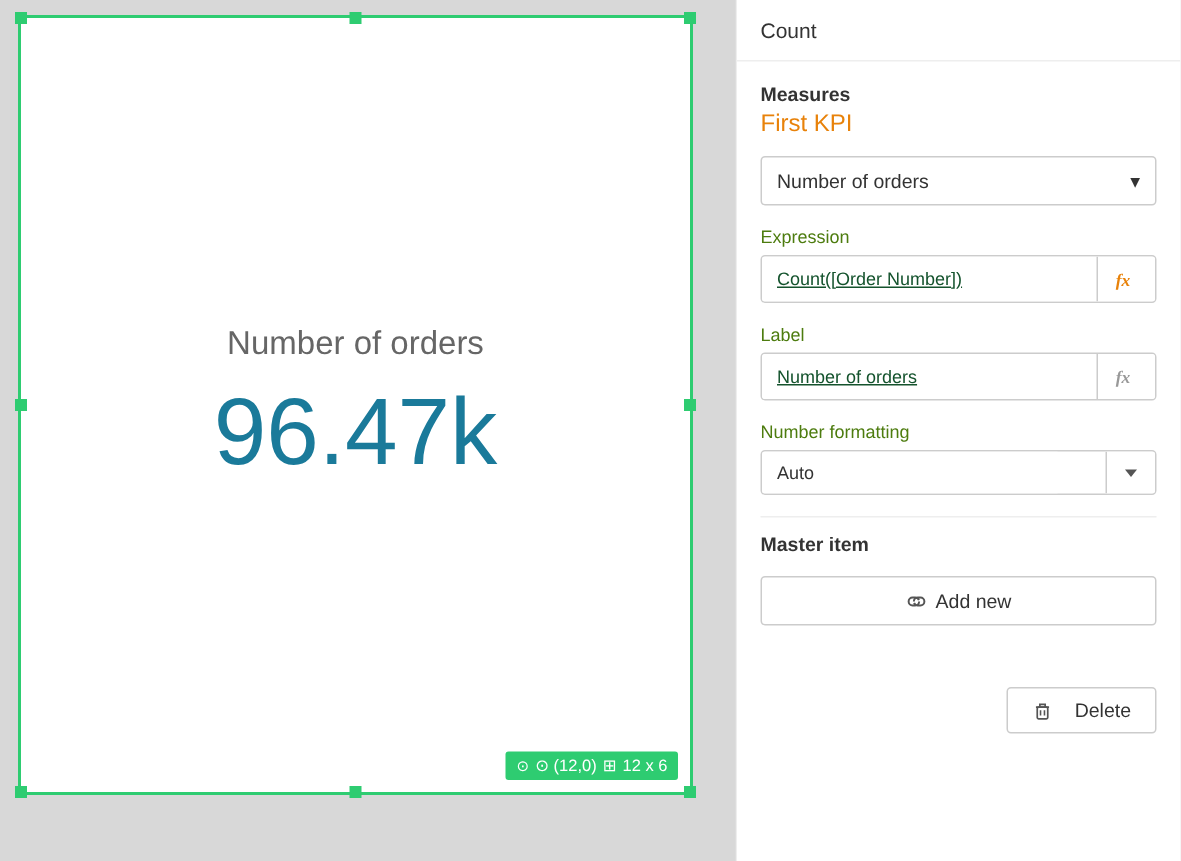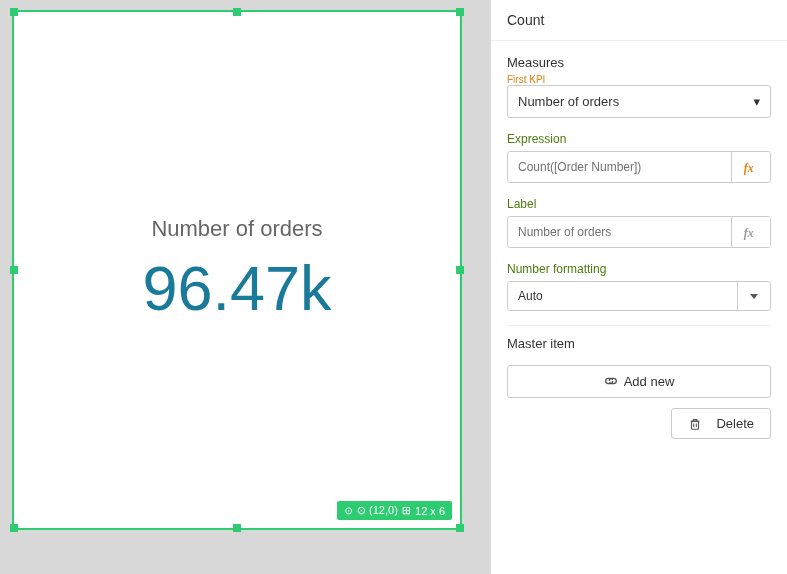--- a/index.html
+++ b/index.html
@@ -103,27 +103,28 @@
       color: #333;
       font-weight: 400;
     }
 
     .panel-body {
       padding: 14px 16px;
     }
 
     .section-title {
       font-size: 13px;
-      font-weight: 400;
+      font-weight: 700;
       color: #333;
       margin-bottom: 4px;
     }
     .section-subtitle {
-      font-size: 10px;
+      font-size: 16px;
       color: #e8820a;
+      margin-bottom: 12px;
     }
 
     
     .measure-dropdown {
       width: 100%;
       border: 1px solid #ccc;
       border-radius: 3px;
       padding: 8px 10px;
       display: flex;
       justify-content: space-between;
@@ -154,22 +155,23 @@
       border-radius: 3px;
       overflow: hidden;
       margin-bottom: 14px;
     }
     .input-with-btn input {
       flex: 1;
       border: none;
       outline: none;
       padding: 7px 10px;
       font-size: 12px;
-      color: #737373;
-      background: #fff;
+      color: #14532d;
+      background: #fff;
+      text-decoration: underline;
     }
     .fx-btn {
       background: #fff;
       border: none;
       border-left: 1px solid #ccc;
       padding: 6px 10px;
       cursor: pointer;
       display: flex;
       align-items: center;
       justify-content: flex-end;
@@ -217,20 +219,21 @@
     .add-new-btn {
       width: 100%;
       border: 1px solid #ccc;
       border-radius: 3px;
       padding: 8px 10px;
       background: #fff;
       font-size: 13px;
       color: #333;
       cursor: pointer;
       display: flex;
+      align-items: center;
       justify-content: center;
       gap: 6px;
       margin-bottom: 10px;
     }
     .add-new-btn svg {
       width: 14px;
       height: 14px;
       stroke: #666;
       fill: none;
     }
@@ -240,20 +243,21 @@
       border: 1px solid #ccc;
       border-radius: 3px;
       padding: 7px 16px;
       background: #fff;
       font-size: 13px;
       color: #333;
       cursor: pointer;
       display: flex;
       align-items: center;
       gap: 14px;
+      margin-top: 31px;
     }
     .delete-btn svg {
       width: 14px;
       height: 14px;
       stroke: #666;
       fill: none;
     }
     .delete-row {
       display: flex;
       justify-content: flex-end;

